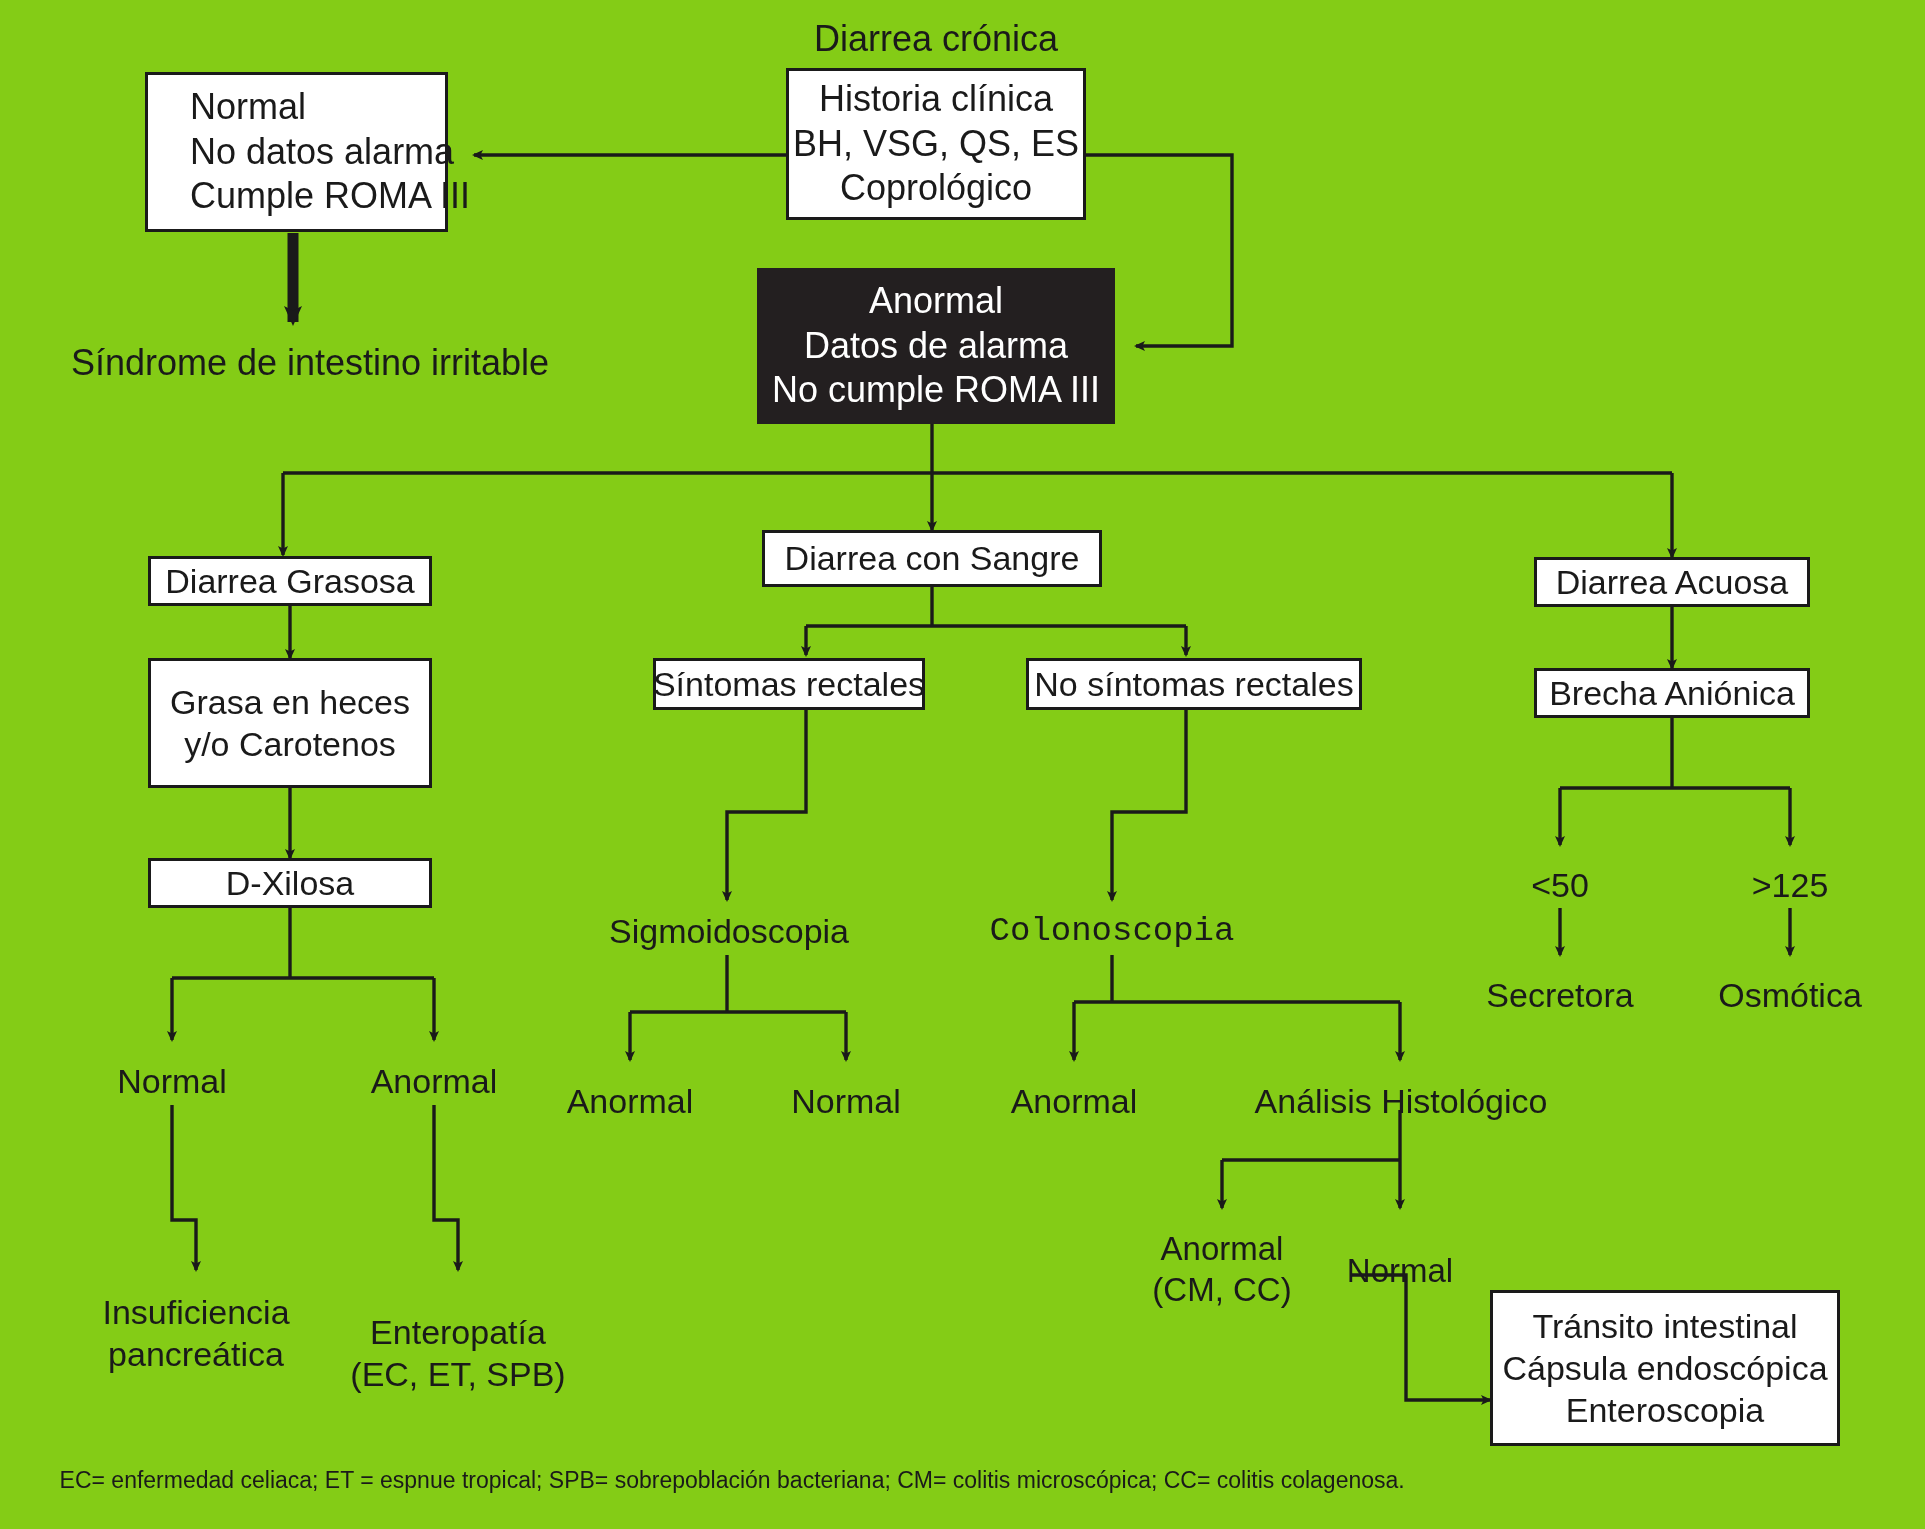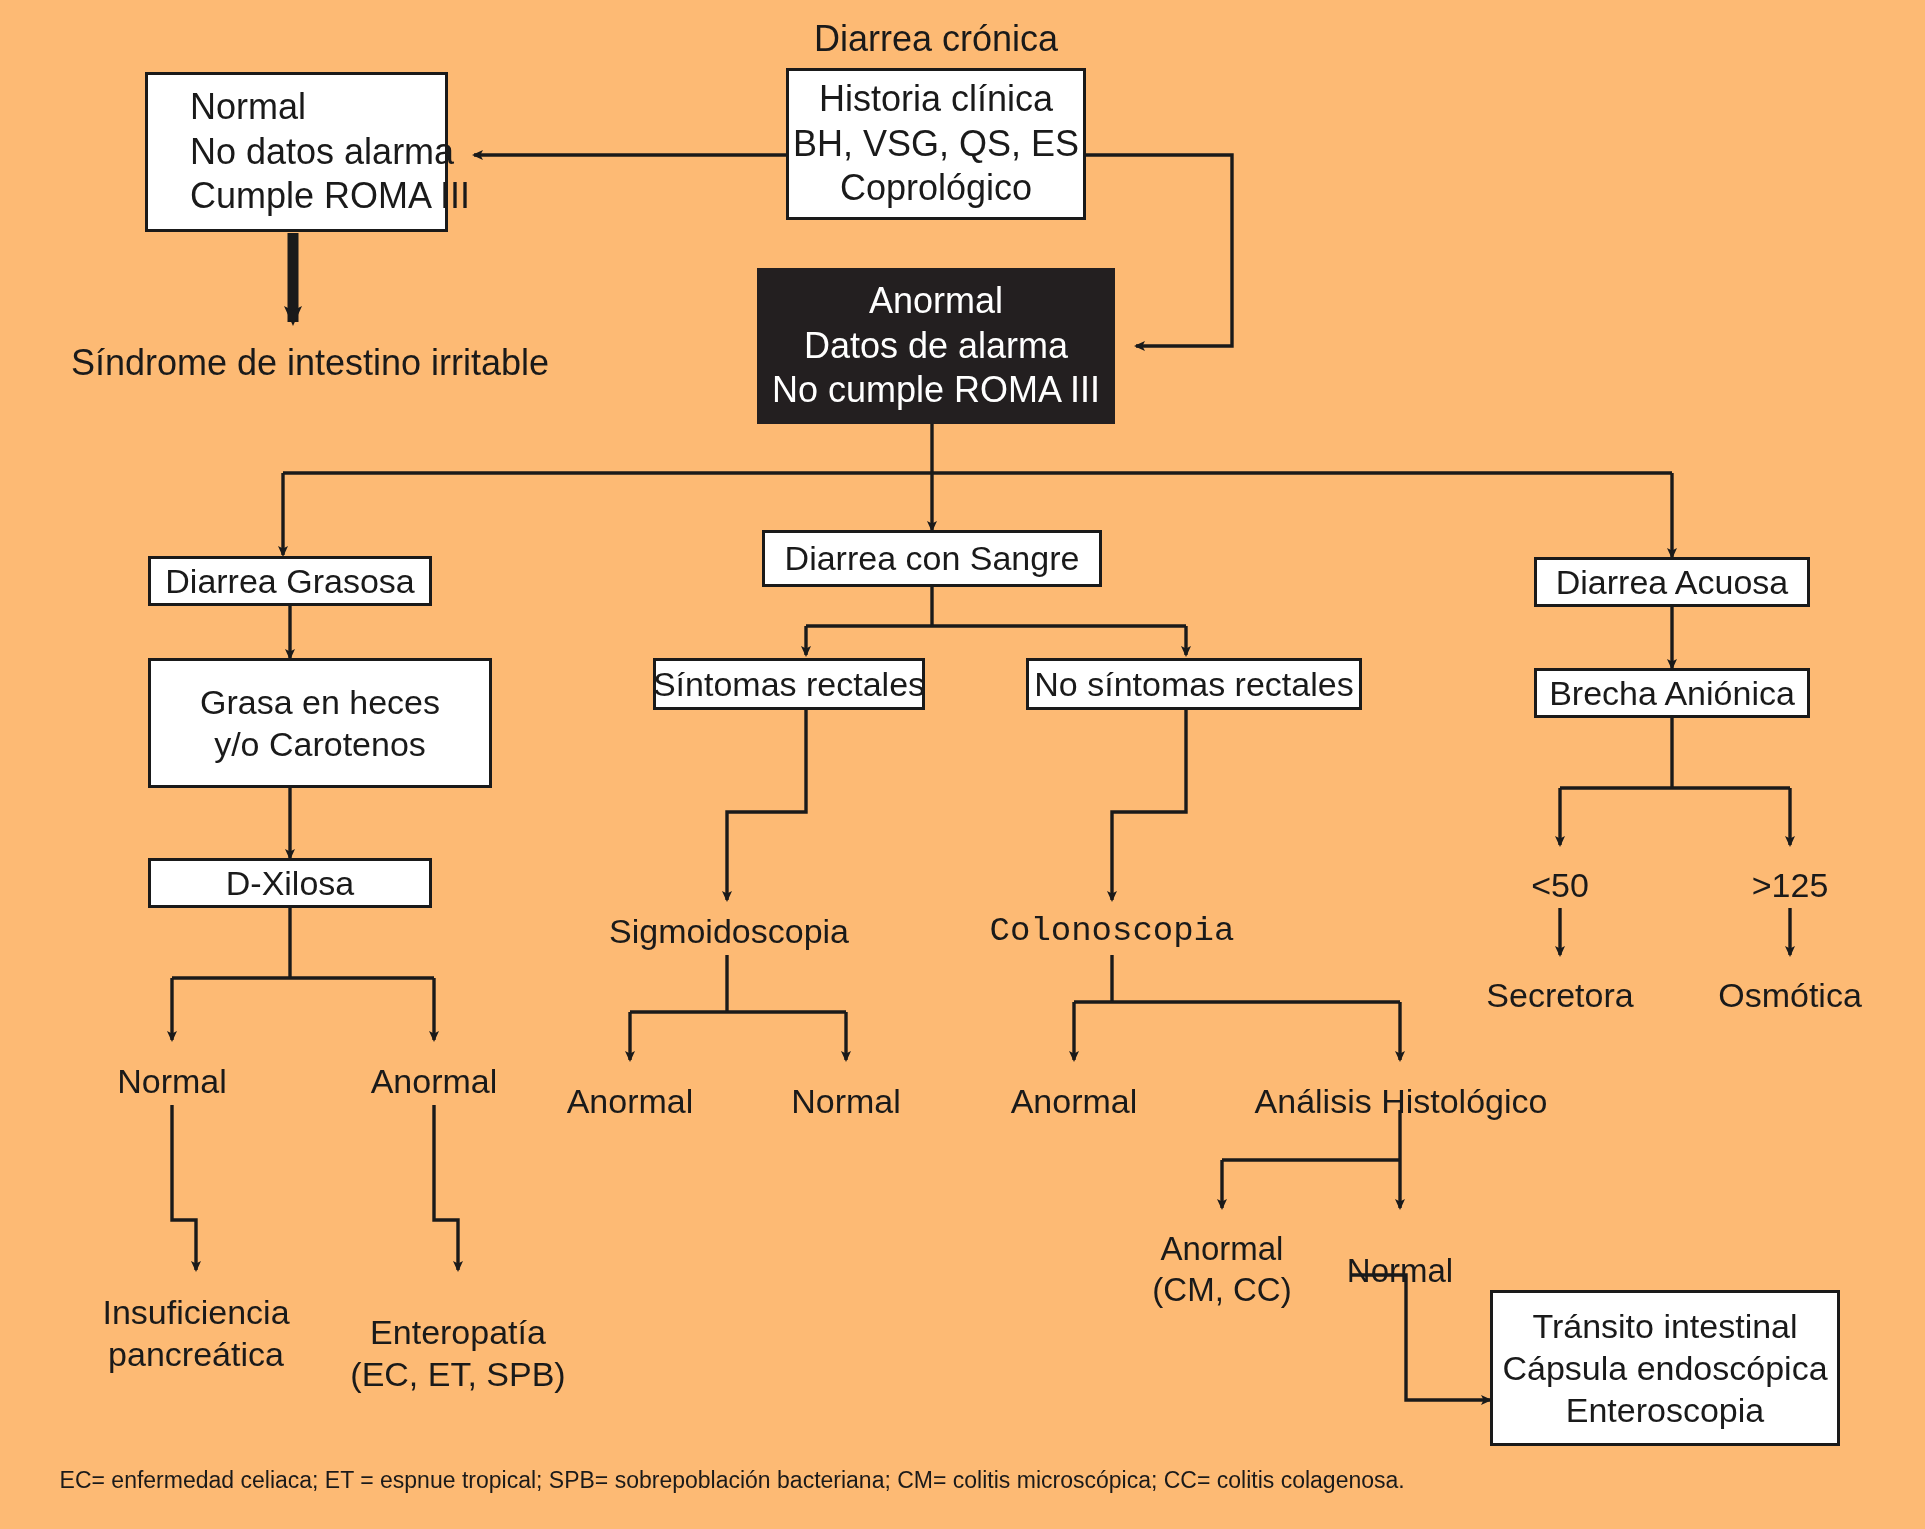--- a/index.html
+++ b/index.html
@@ -4,21 +4,21 @@
 <style>
   html, body {
     margin: 0;
     padding: 0;
     background: #ffffff;
   }
   #canvas {
     position: relative;
     width: 1925px;
     height: 1529px;
-    background: #fdba74;
+    background: #84cc16;
     font-family: "Liberation Sans", sans-serif;
     overflow: hidden;
   }
   svg.wires {
     position: absolute;
     left: 0;
     top: 0;
     width: 1925px;
     height: 1529px;
     pointer-events: none;
@@ -155,21 +155,21 @@
   <div class="node filled t36" style="left:757px; top:268px; width:358px; height:156px;">
     <span class="line1">Anormal</span>
     <span class="line2">Datos de alarma</span>
     <span class="line3">No cumple ROMA III</span>
   </div>
 
   <div class="node boxed t34" style="left:148px; top:556px; width:284px; height:50px;">
     <span>Diarrea Grasosa</span>
   </div>
 
-  <div class="node boxed t34" style="left:148px; top:658px; width:344px; height:130px;">
+  <div class="node boxed t34" style="left:148px; top:658px; width:284px; height:130px;">
     <span class="line1">Grasa en heces</span>
     <span class="line2">y/o Carotenos</span>
   </div>
 
   <div class="node boxed t34" style="left:148px; top:858px; width:284px; height:50px;">
     <span>D-Xilosa</span>
   </div>
 
   <div class="node plain t34" style="left:62px; top:1058px; width:220px; height:46px;">
     <span>Normal</span>

